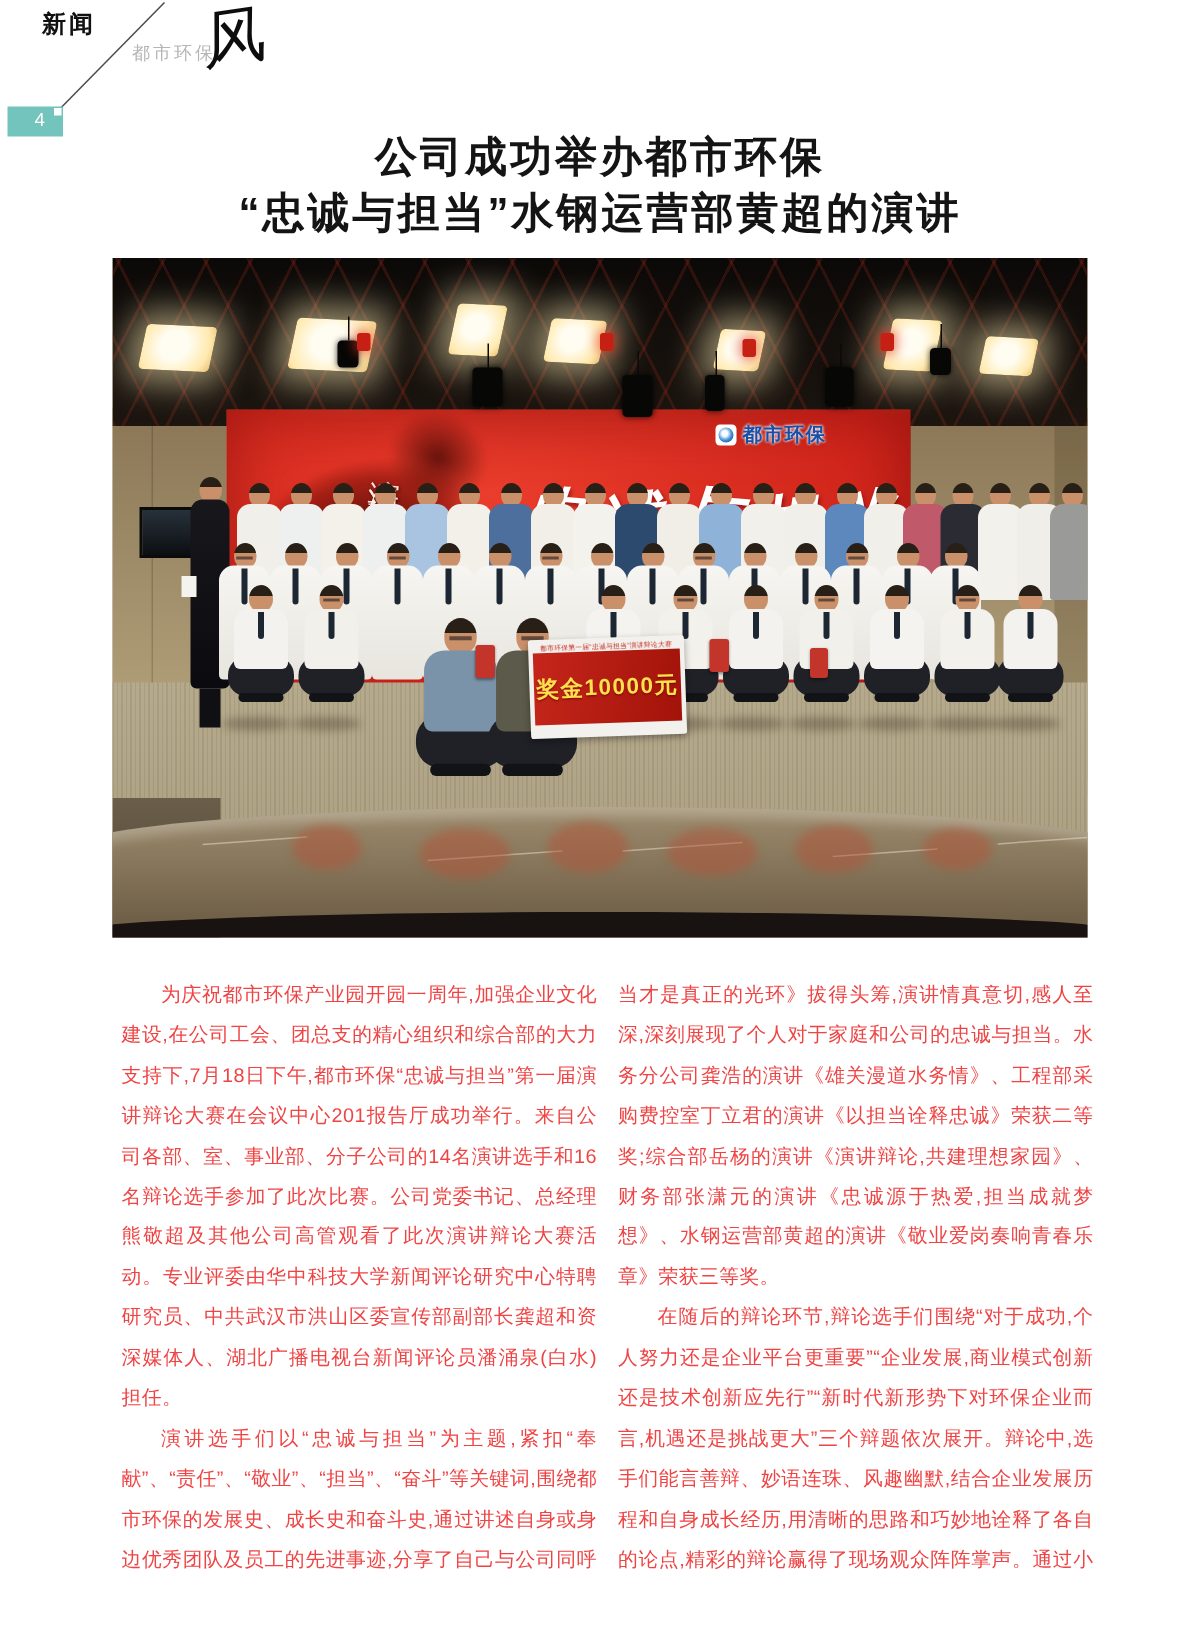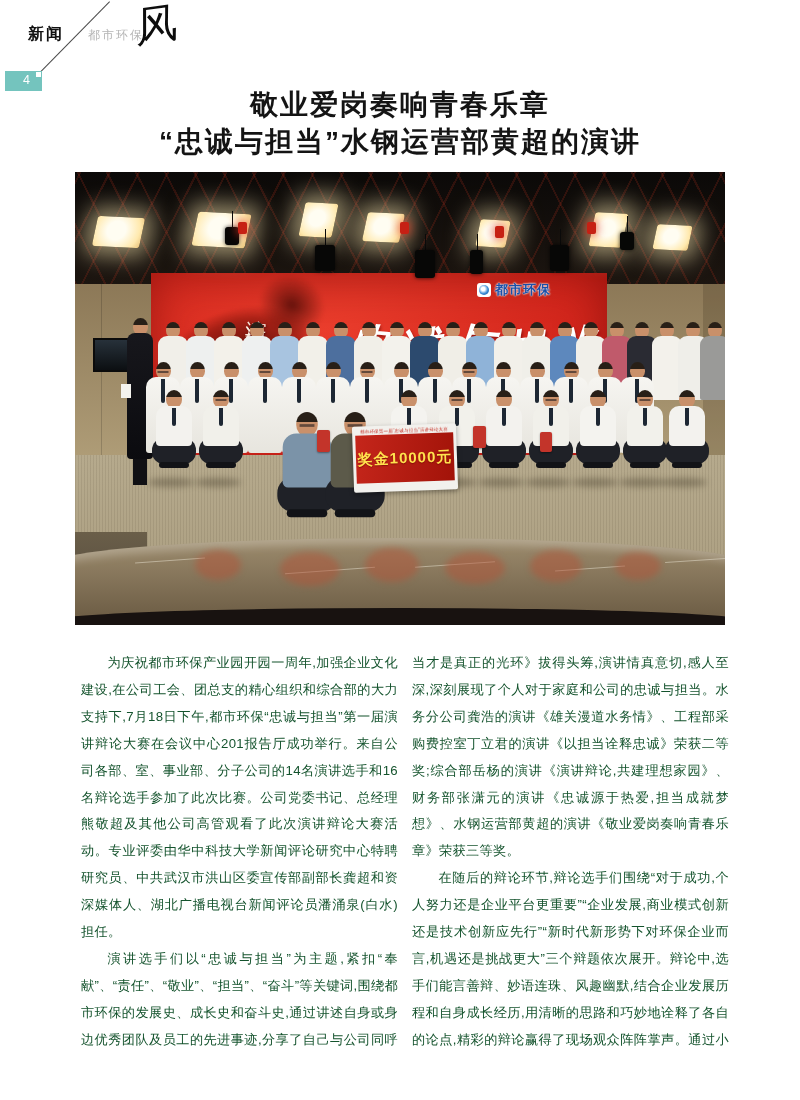--- a/index.html
+++ b/index.html
@@ -1,20 +1,20 @@
 <!DOCTYPE html>
 <html><head>
 <meta charset="utf-8">
 <style>
   html,body{margin:0;padding:0;background:#ffffff;}
   .page{position:relative;width:800px;height:1100px;background:#fff;overflow:hidden;
         font-family:"Liberation Sans",sans-serif;}
 
   
-  .sec-label{position:absolute;left:28px;top:24px;font-size:16px;font-weight:bold;color:#111;letter-spacing:2px;}
+  .sec-label{position:absolute;left:28px;top:6px;font-size:16px;font-weight:bold;color:#111;letter-spacing:2px;}
   .diag-line{position:absolute;left:110px;top:2px;width:101px;height:0;border-top:1.4px solid #4a4a4a;
              transform-origin:0 0;transform:rotate(134.5deg);}
   .mag-name{position:absolute;left:88px;top:27px;font-size:12px;color:#b5b5b5;letter-spacing:2px;}
   .mag-cal{position:absolute;left:136px;top:4px;font-size:42px;color:#0d0d0d;
            font-family:"DejaVu Serif",serif;transform:rotate(-8deg) skewX(-8deg);line-height:1;}
   .page-tab{position:absolute;left:5px;top:71px;width:37px;height:20px;background:#74c4be;}
   .page-tab .num{position:absolute;left:0;top:2px;width:100%;text-align:center;color:#fff;
                  font-size:12.5px;padding-left:6px;box-sizing:border-box;}
   .page-tab .notch{position:absolute;right:1px;top:1px;width:5px;height:5px;background:#fff;}
 
@@ -110,21 +110,21 @@
          transform:rotate(-2deg);box-shadow:0 2px 5px rgba(0,0,0,.35);padding:3px;box-sizing:border-box;}
   .board .bhdr{font-size:4.5px;color:#c5271d;text-align:center;letter-spacing:.2px;
                filter:blur(.3px);white-space:nowrap;overflow:hidden;}
   .board .panel{margin-top:1px;height:48px;display:flex;align-items:center;justify-content:center;
                 background:linear-gradient(100deg,#c5261b,#a21309);}
   .board .panel b{font-size:15px;color:#ffe14d;letter-spacing:1px;
                   text-shadow:0 1px 1px rgba(110,0,0,.6);}
   .folder{position:absolute;background:#c3342a;border-radius:2px;box-shadow:0 1px 2px rgba(0,0,0,.4);}
 
   
-  .bodytext{position:absolute;top:650px;font-size:13.2px;line-height:26.9px;color:#14532d;
+  .bodytext{position:absolute;top:650px;font-size:13.2px;line-height:26.9px;color:#ef4444;
             text-align:justify;letter-spacing:.3px;}
   .bodytext p{margin:0;}
   .bodytext p.indent{text-indent:2em;}
   .col1{left:81px;width:317px;height:408px;overflow:hidden;}
   .col2{left:412px;width:317px;height:408px;overflow:hidden;}
 </style>
 </head>
 <body>
 
 <div class="page">
@@ -132,21 +132,21 @@
   <span class="sec-label">新闻</span>
   <div class="diag-line"></div>
   <span class="mag-name">都市环保</span>
   <span class="mag-cal">风</span>
   <div class="page-tab">
     <span class="notch"></span>
     <span class="num">4</span>
   </div>
 
   <h1 class="title">
-    <span>敬业爱岗奏响青春乐章</span><br>
+    <span>公司成功举办都市环保</span><br>
     <span>“忠诚与担当”水钢运营部黄超的演讲</span>
   </h1>
 
   <figure class="photo" style="margin:0;">
     <div class="walls"></div>
     <div class="wall-line" style="left:26px;top:112px;height:190px;"></div>
     <div class="wall-dark-r"></div>
     <div class="ceiling"></div>
     <div class="tv"></div>
 

